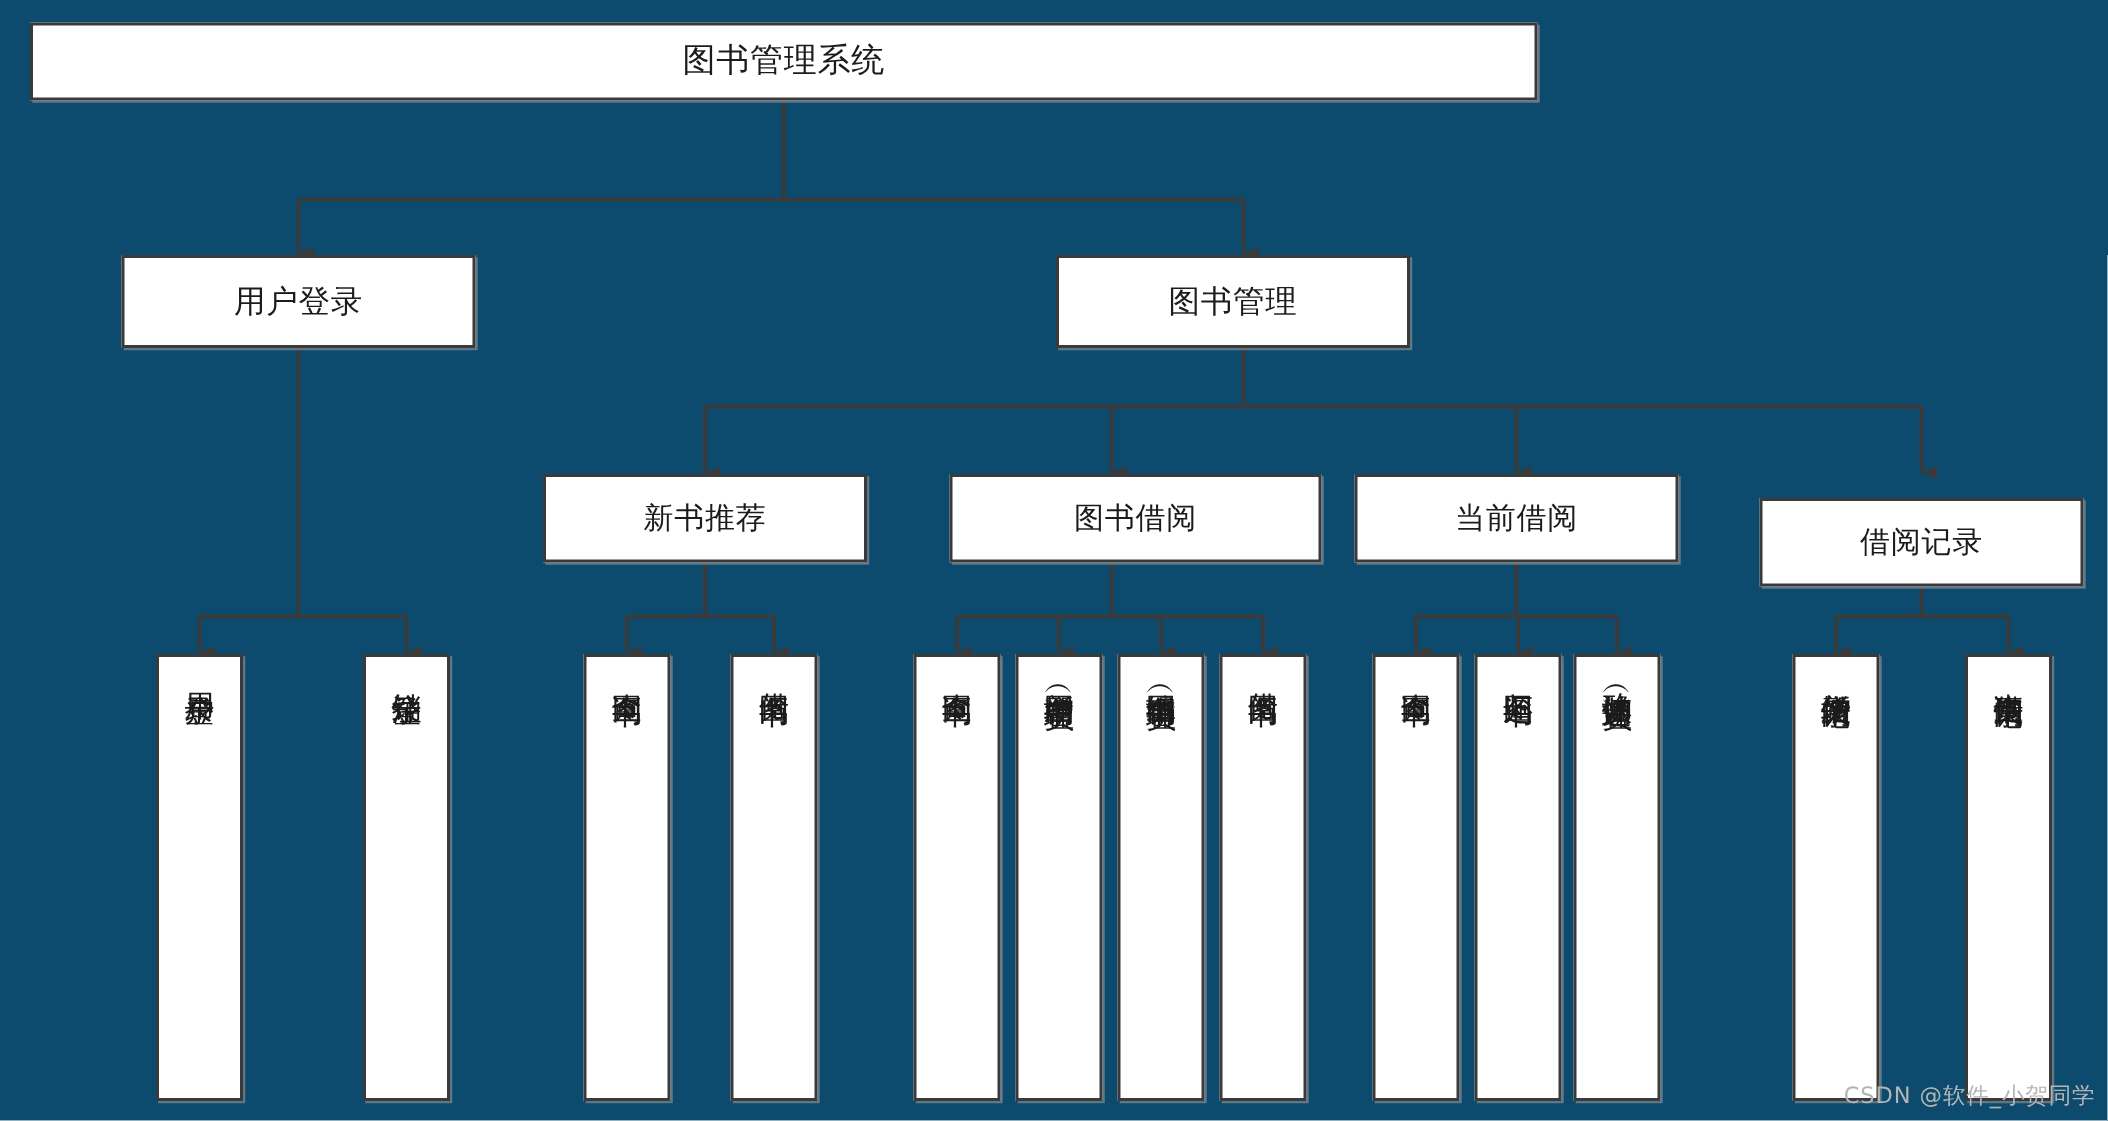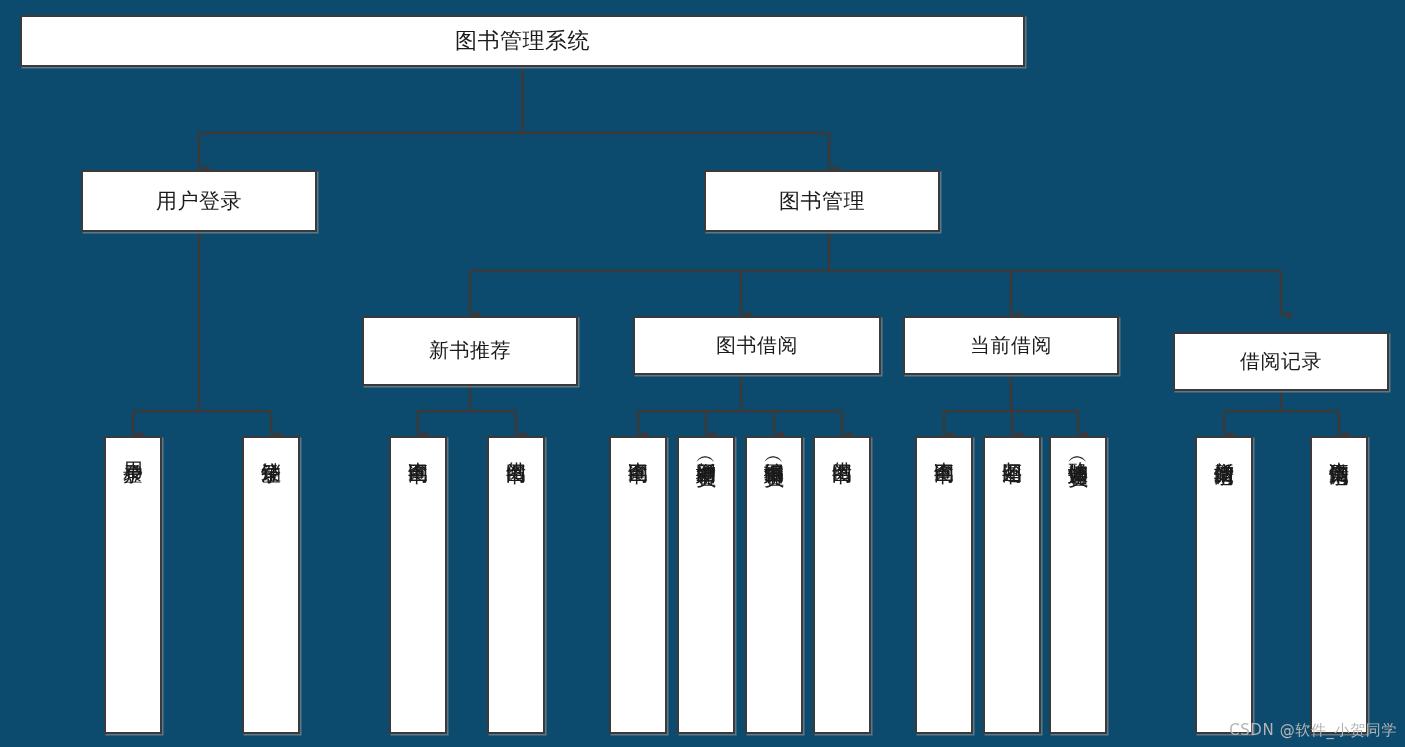--- a/index.html
+++ b/index.html
@@ -124,21 +124,21 @@
   <div id="nodes-layer">
     <div class="node level-0" style="left: 20px; top: 15px; width: 1005px; height: 52px;">
       <span class="node-label">图书管理系统</span>
     </div>
     <div class="node level-1" style="left: 81px; top: 170px; width: 236px; height: 62px;">
       <span class="node-label">用户登录</span>
     </div>
     <div class="node level-1" style="left: 684px; top: 170px; width: 236px; height: 62px; margin-left: 20px;">
       <span class="node-label">图书管理</span>
     </div>
-    <div class="node level-2" style="left: 362px; top: 316px; width: 216px; height: 70px;">
+    <div class="node level-2" style="left: 362px; top: 316px; width: 216px; height: 59px;">
       <span class="node-label">新书推荐</span>
     </div>
     <div class="node level-2" style="left: 633px; top: 316px; width: 248px; height: 59px;">
       <span class="node-label">图书借阅</span>
     </div>
     <div class="node level-2" style="left: 903px; top: 316px; width: 216px; height: 59px; align-items: center;">
       <span class="node-label">当前借阅</span>
     </div>
     <div class="node level-2" style="left: 1173px; top: 332px; width: 216px; height: 59px;">
       <span class="node-label">借阅记录</span>

